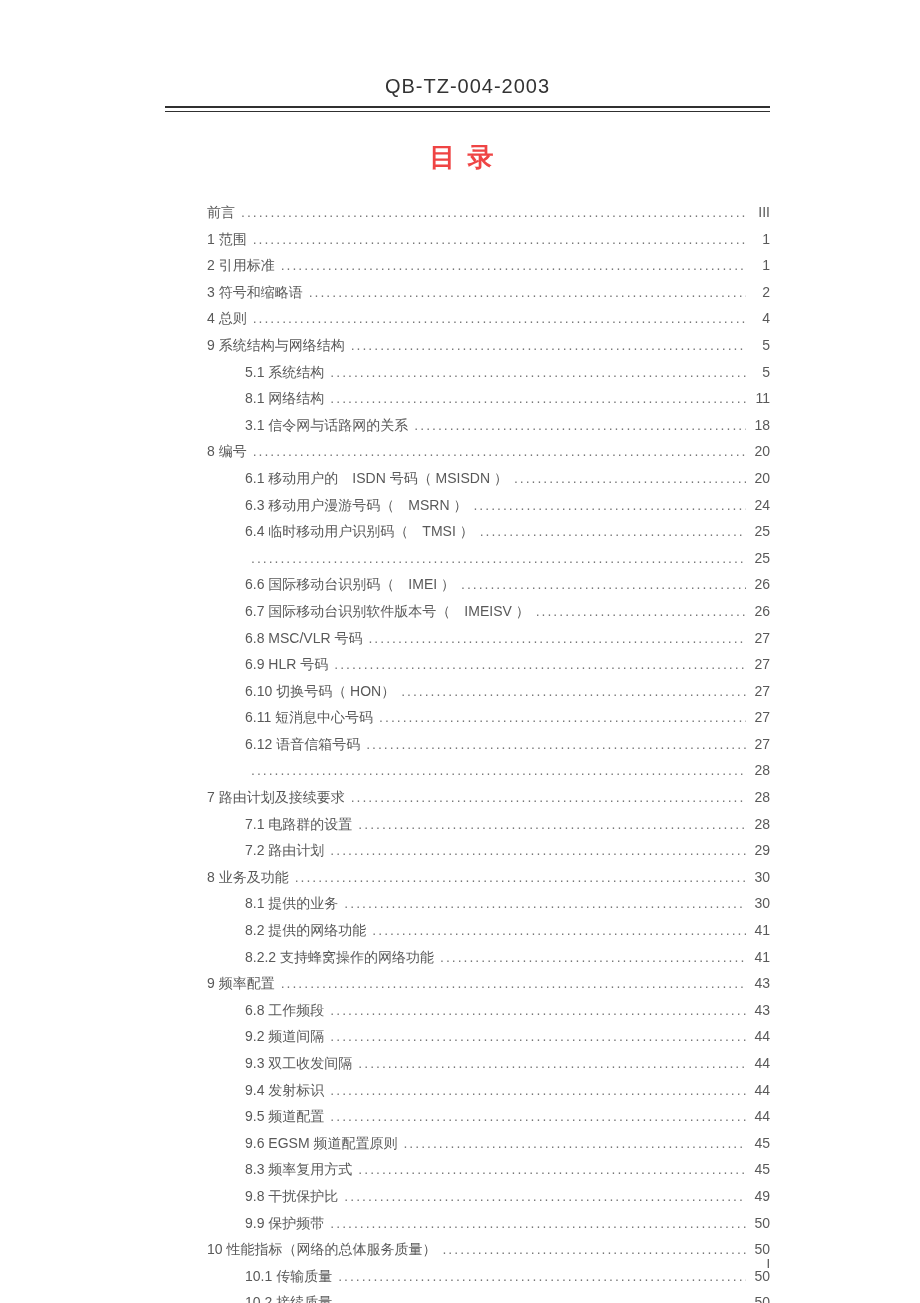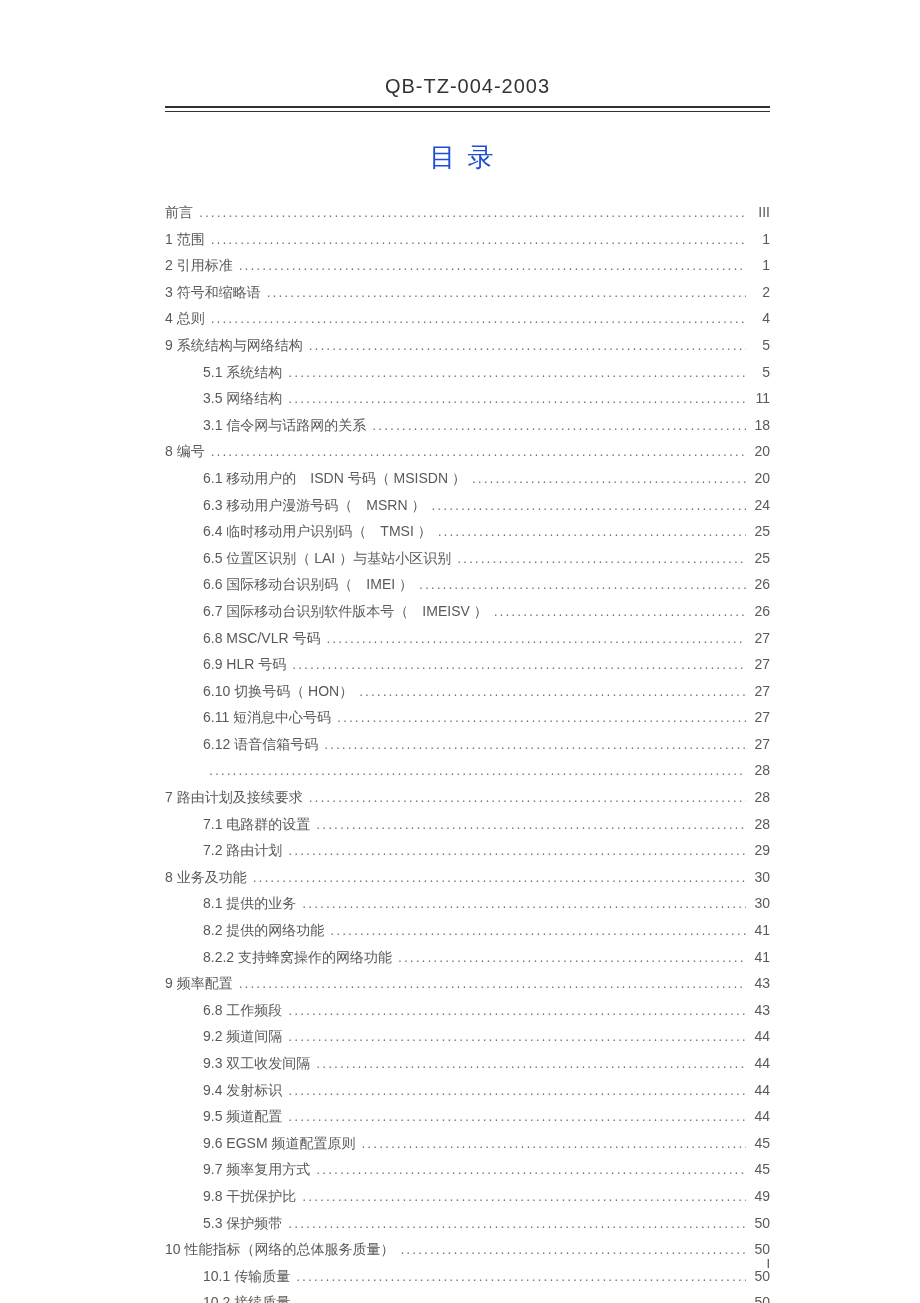--- a/index.html
+++ b/index.html
@@ -29,34 +29,35 @@
     border-top: 2px solid #303030;
   }
   .rule-wrap .inner {
     height: 2px;
     border-bottom: 1px solid #303030;
     margin-top: 2px;
   }
   .title {
     text-align: center;
     font-size: 26px;
-    color: #1d4ed8;
+    color: #ef4444;
     letter-spacing: 12px;
     margin-bottom: 24px;
-    font-weight: 400;
+    font-weight: 700;
   }
   .toc {
     font-size: 14px;
     line-height: 1.9;
   }
   .row {
     display: flex;
     align-items: center;
     white-space: nowrap;
     overflow: hidden;
+    margin-left: 42px;
   }
   .row.sub { padding-left: 38px; }
   .label { flex: 0 0 auto; }
   .dots {
     flex: 1 1 auto;
     overflow: hidden;
     letter-spacing: 2px;
     color: #777;
     padding: 0 6px;
   }
@@ -115,21 +116,21 @@
         <span class="label">9 系统结构与网络结构</span>
         <span class="dots">................................................................................................................................................................................................................................................</span>
         <span class="pg">5</span>
       </div>
       <div class="row sub">
         <span class="label">5.1 系统结构</span>
         <span class="dots">................................................................................................................................................................................................................................................</span>
         <span class="pg">5</span>
       </div>
       <div class="row sub">
-        <span class="label">3.5 网络结构</span>
+        <span class="label">8.1 网络结构</span>
         <span class="dots">................................................................................................................................................................................................................................................</span>
         <span class="pg">11</span>
       </div>
       <div class="row sub">
         <span class="label">3.1 信令网与话路网的关系</span>
         <span class="dots">................................................................................................................................................................................................................................................</span>
         <span class="pg">18</span>
       </div>
       <div class="row">
         <span class="label">8 编号</span>
@@ -145,21 +146,20 @@
         <span class="label">6.3 移动用户漫游号码（　MSRN ）</span>
         <span class="dots">................................................................................................................................................................................................................................................</span>
         <span class="pg">24</span>
       </div>
       <div class="row sub">
         <span class="label">6.4 临时移动用户识别码（　TMSI ）</span>
         <span class="dots">................................................................................................................................................................................................................................................</span>
         <span class="pg">25</span>
       </div>
       <div class="row sub">
-        <span class="label">6.5 位置区识别（ LAI ）与基站小区识别</span>
         <span class="dots">................................................................................................................................................................................................................................................</span>
         <span class="pg">25</span>
       </div>
       <div class="row sub">
         <span class="label">6.6 国际移动台识别码（　IMEI ）</span>
         <span class="dots">................................................................................................................................................................................................................................................</span>
         <span class="pg">26</span>
       </div>
       <div class="row sub">
         <span class="label">6.7 国际移动台识别软件版本号（　IMEISV ）</span>
@@ -259,31 +259,31 @@
         <span class="label">9.5 频道配置</span>
         <span class="dots">................................................................................................................................................................................................................................................</span>
         <span class="pg">44</span>
       </div>
       <div class="row sub">
         <span class="label">9.6 EGSM 频道配置原则</span>
         <span class="dots">................................................................................................................................................................................................................................................</span>
         <span class="pg">45</span>
       </div>
       <div class="row sub">
-        <span class="label">9.7 频率复用方式</span>
+        <span class="label">8.3 频率复用方式</span>
         <span class="dots">................................................................................................................................................................................................................................................</span>
         <span class="pg">45</span>
       </div>
       <div class="row sub">
         <span class="label">9.8 干扰保护比</span>
         <span class="dots">................................................................................................................................................................................................................................................</span>
         <span class="pg">49</span>
       </div>
       <div class="row sub">
-        <span class="label">5.3 保护频带</span>
+        <span class="label">9.9 保护频带</span>
         <span class="dots">................................................................................................................................................................................................................................................</span>
         <span class="pg">50</span>
       </div>
       <div class="row">
         <span class="label">10 性能指标（网络的总体服务质量）</span>
         <span class="dots">................................................................................................................................................................................................................................................</span>
         <span class="pg">50</span>
       </div>
       <div class="row sub">
         <span class="label">10.1 传输质量</span>

